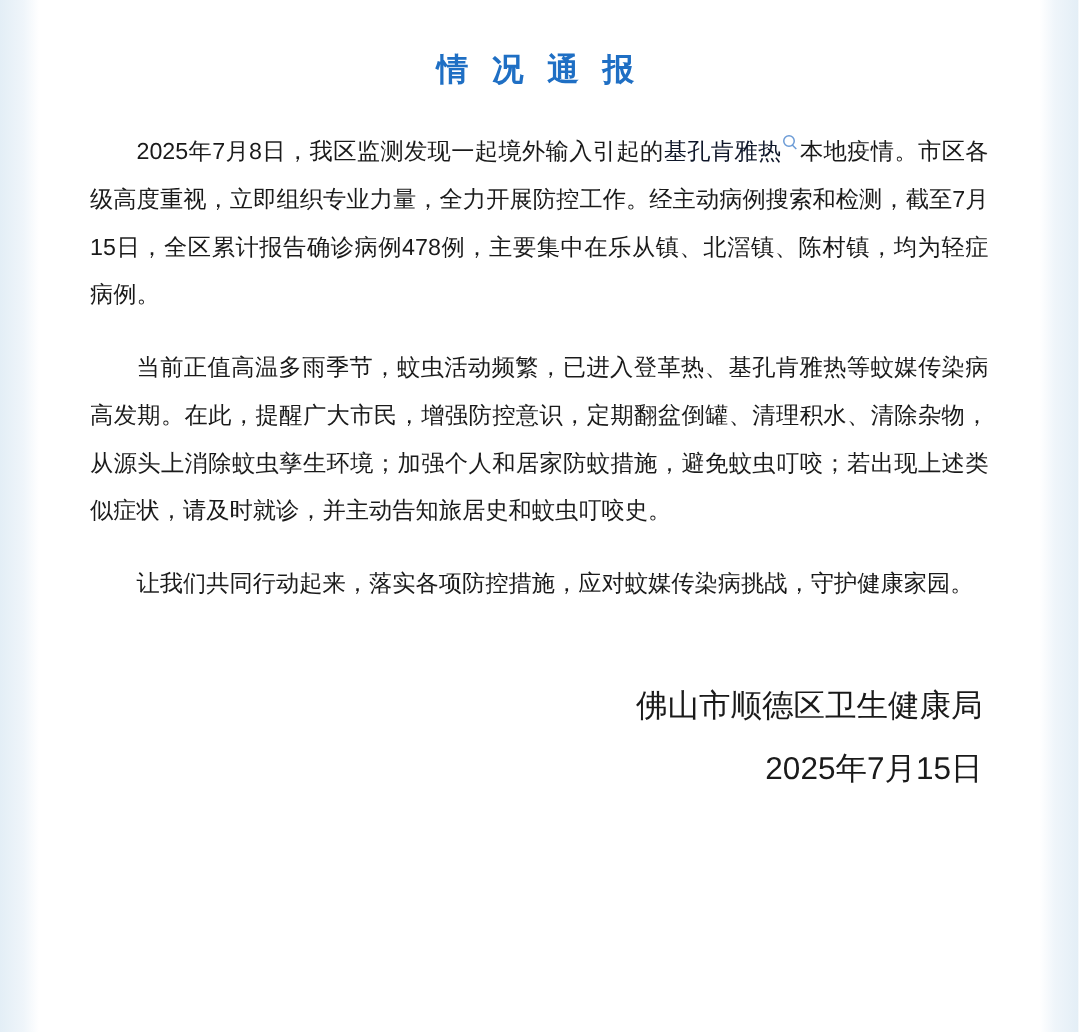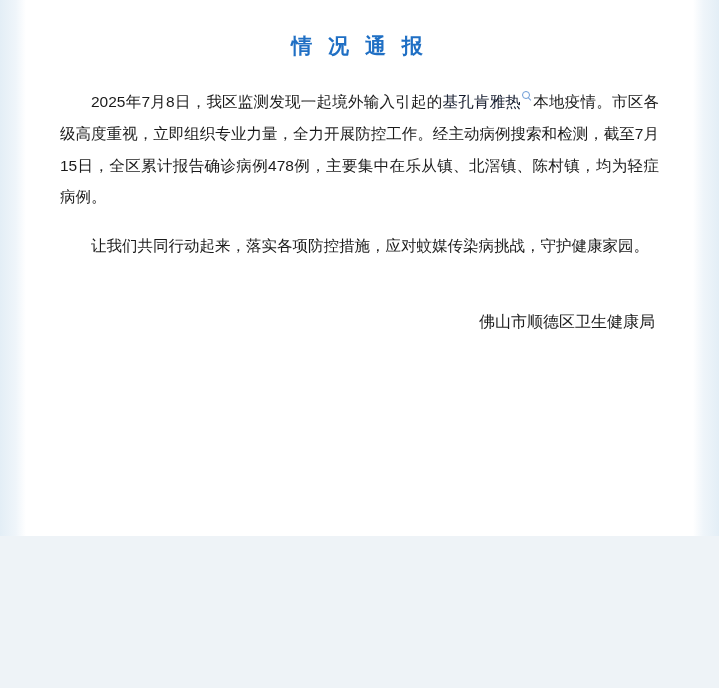--- a/index.html
+++ b/index.html
@@ -9,21 +9,21 @@
   }
   body {
     width: 719px;
     height: 688px;
     background: #eef3f7;
     font-family: "Liberation Sans", sans-serif;
   }
   .page {
     position: relative;
     width: 719px;
-    height: 536px;
+    height: 688px;
     background: #ffffff;
     overflow: hidden;
   }
   
   .edge-band {
     position: absolute;
     top: 0;
     bottom: 0;
     width: 26px;
     background: linear-gradient(to right, #e3eef6 0%, #eff5fa 60%, #ffffff 100%);
@@ -90,21 +90,21 @@
     top: 7px;
     width: 4px;
     height: 1.1px;
     background: #6b9bd6;
     transform: rotate(45deg);
     transform-origin: left center;
   }
   .signature {
     margin-top: 44px;
     text-align: right;
-    font-size: 16px;
+    font-size: 21px;
     line-height: 2.0;
     color: #1a1a1a;
   }
   .sig-line { display: block; padding-right: 4px; }
 </style>
 </head>
 <body>
 
 <div class="page">
 
@@ -113,21 +113,23 @@
 
   <div class="content">
 
     <div class="doc-title">情 况 通 报</div>
 
     <p class="para">
       <span>2025年7月8日，我区监测发现一起境外输入引起的</span><a class="link">基孔肯雅热</a><span class="mag"></span><span>本地疫情。市区各级高度重视，立即组织专业力量，全力开展防控工作。经主动病例搜索和检测，截至7月15日，全区累计报告确诊病例478例，主要集中在乐从镇、北滘镇、陈村镇，均为轻症病例。</span>
     </p>
 
 
+    <p class="para">当前正值高温多雨季节，蚊虫活动频繁，已进入登革热、基孔肯雅热等蚊媒传染病高发期。在此，提醒广大市民，增强防控意识，定期翻盆倒罐、清理积水、清除杂物，从源头上消除蚊虫孳生环境；加强个人和居家防蚊措施，避免蚊虫叮咬；若出现上述类似症状，请及时就诊，并主动告知旅居史和蚊虫叮咬史。</p>
 
     <p class="para">让我们共同行动起来，落实各项防控措施，应对蚊媒传染病挑战，守护健康家园。</p>
 
     <div class="signature">
       <span class="sig-line">佛山市顺德区卫生健康局</span>
+      <span class="sig-line">2025年7月15日</span>
     </div>
 
   </div>
 </div>
 
 </body></html>

